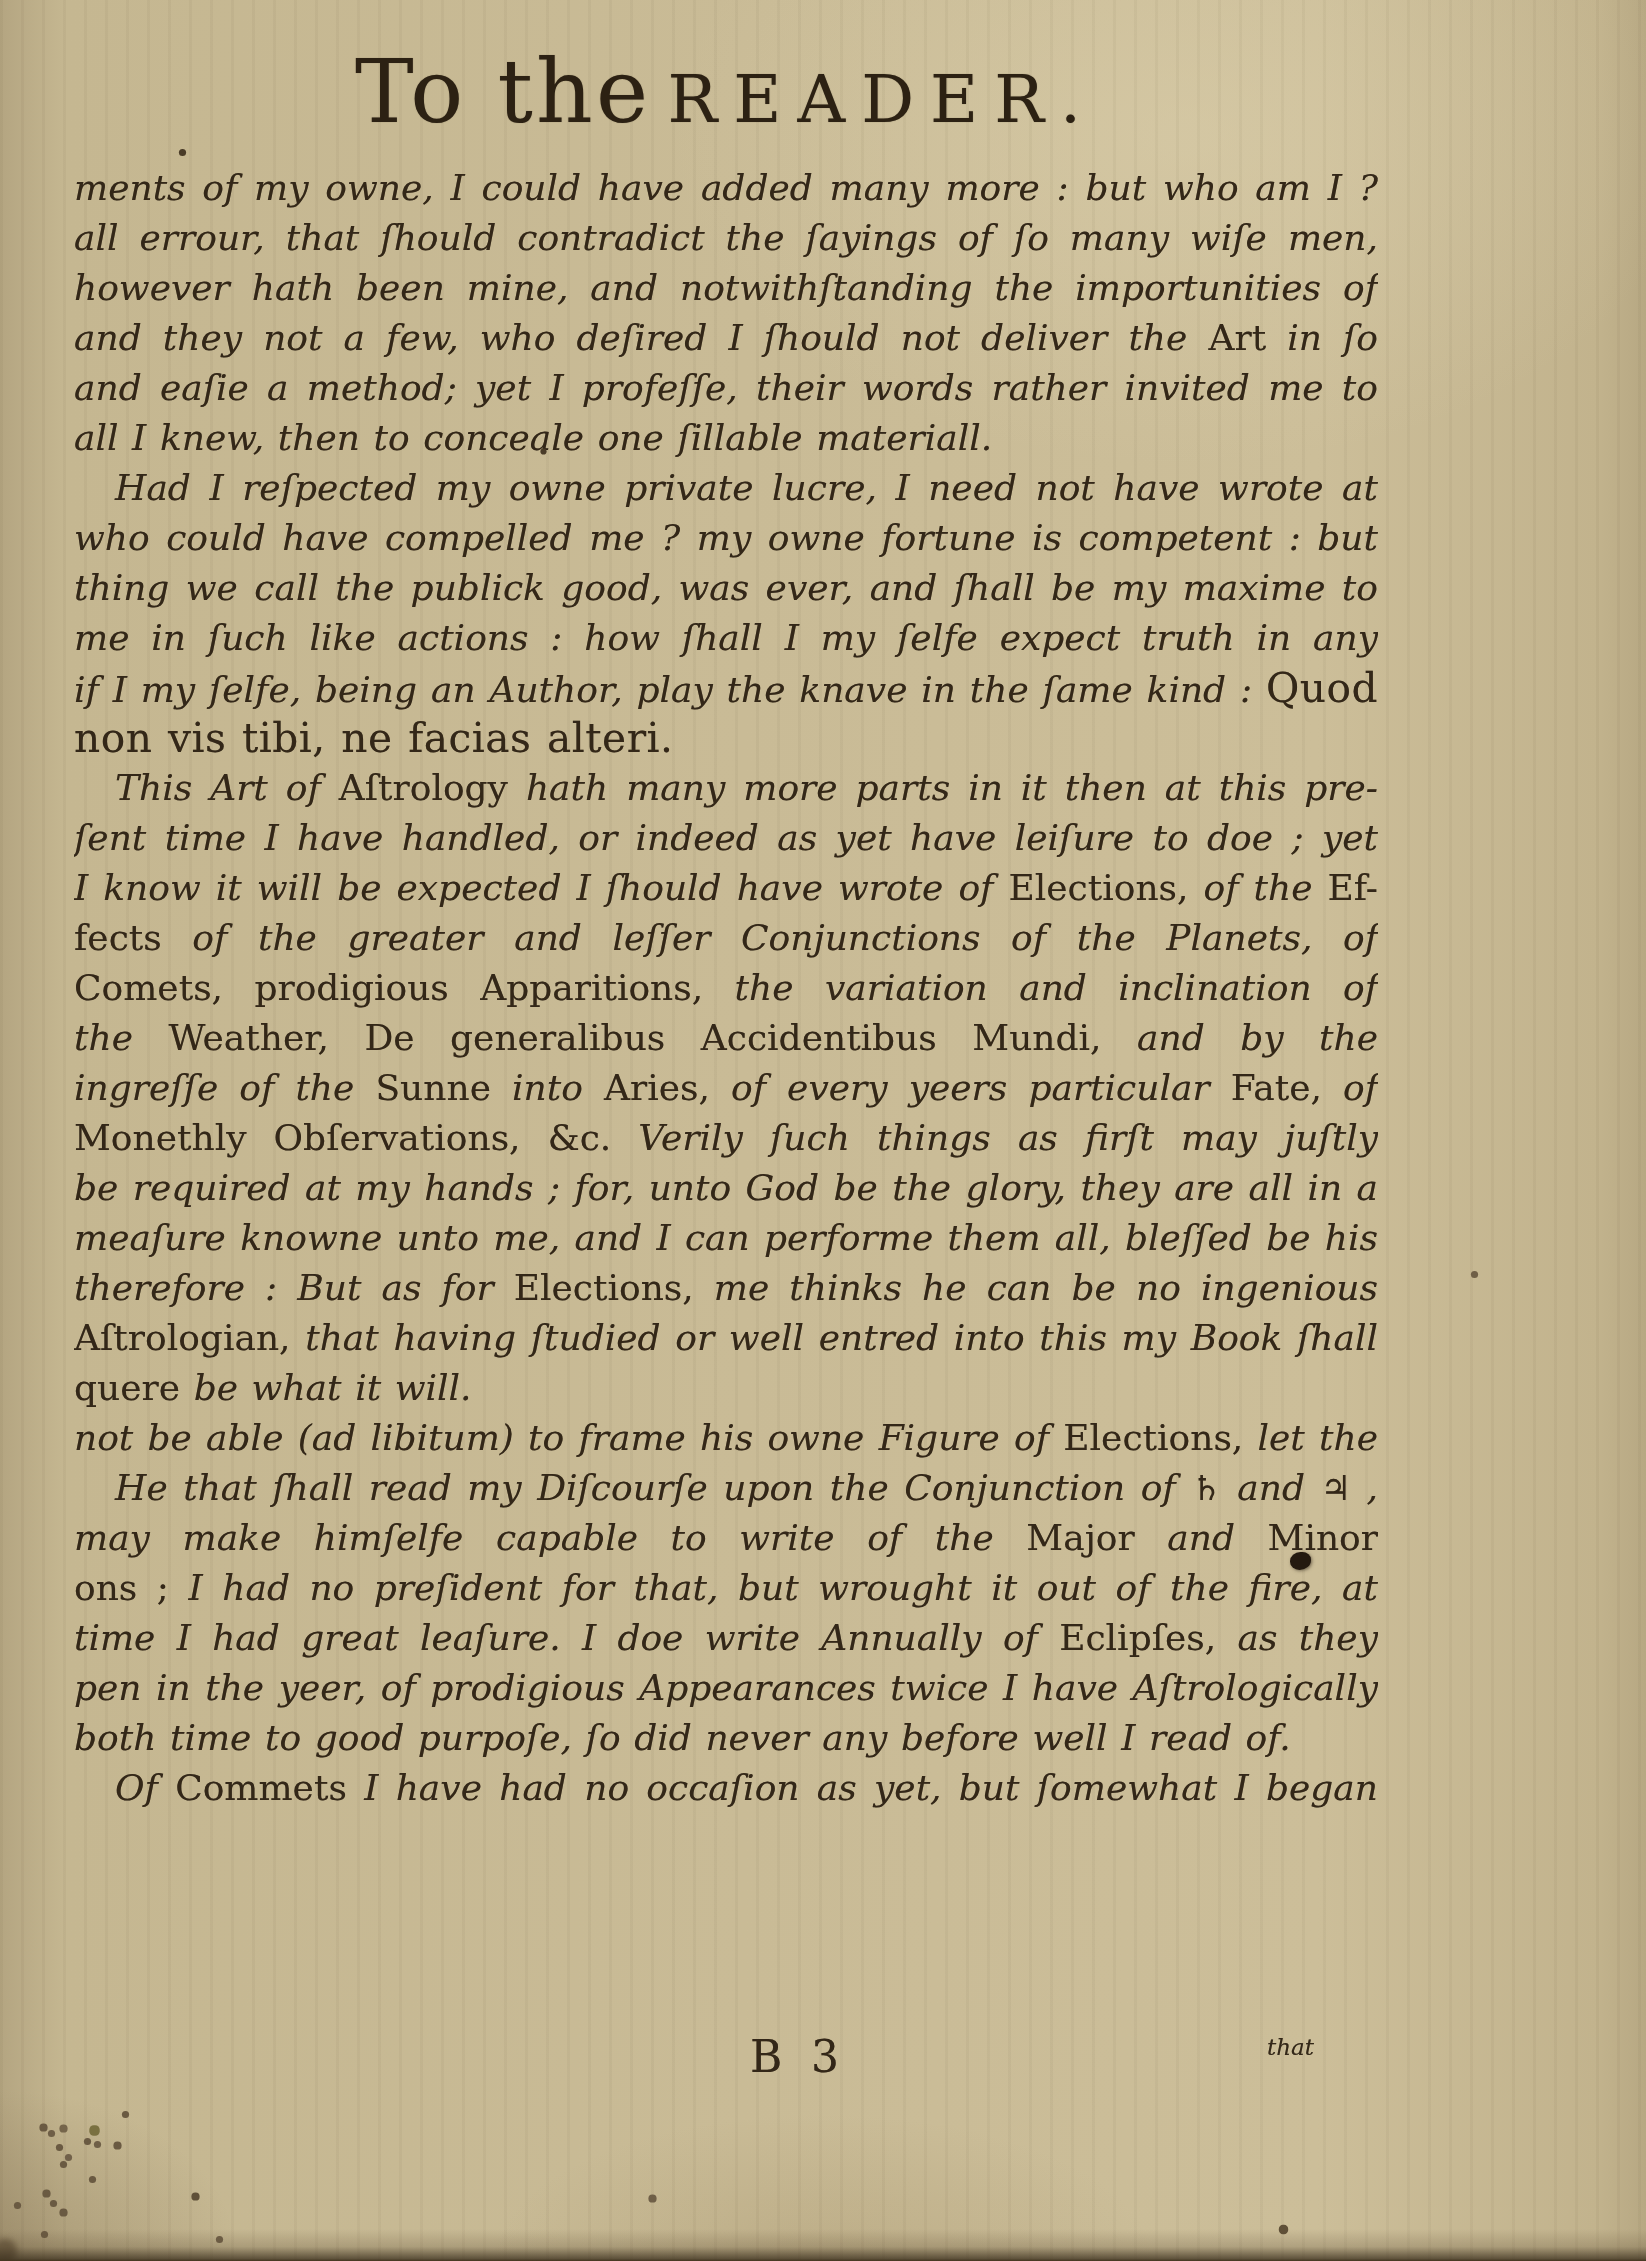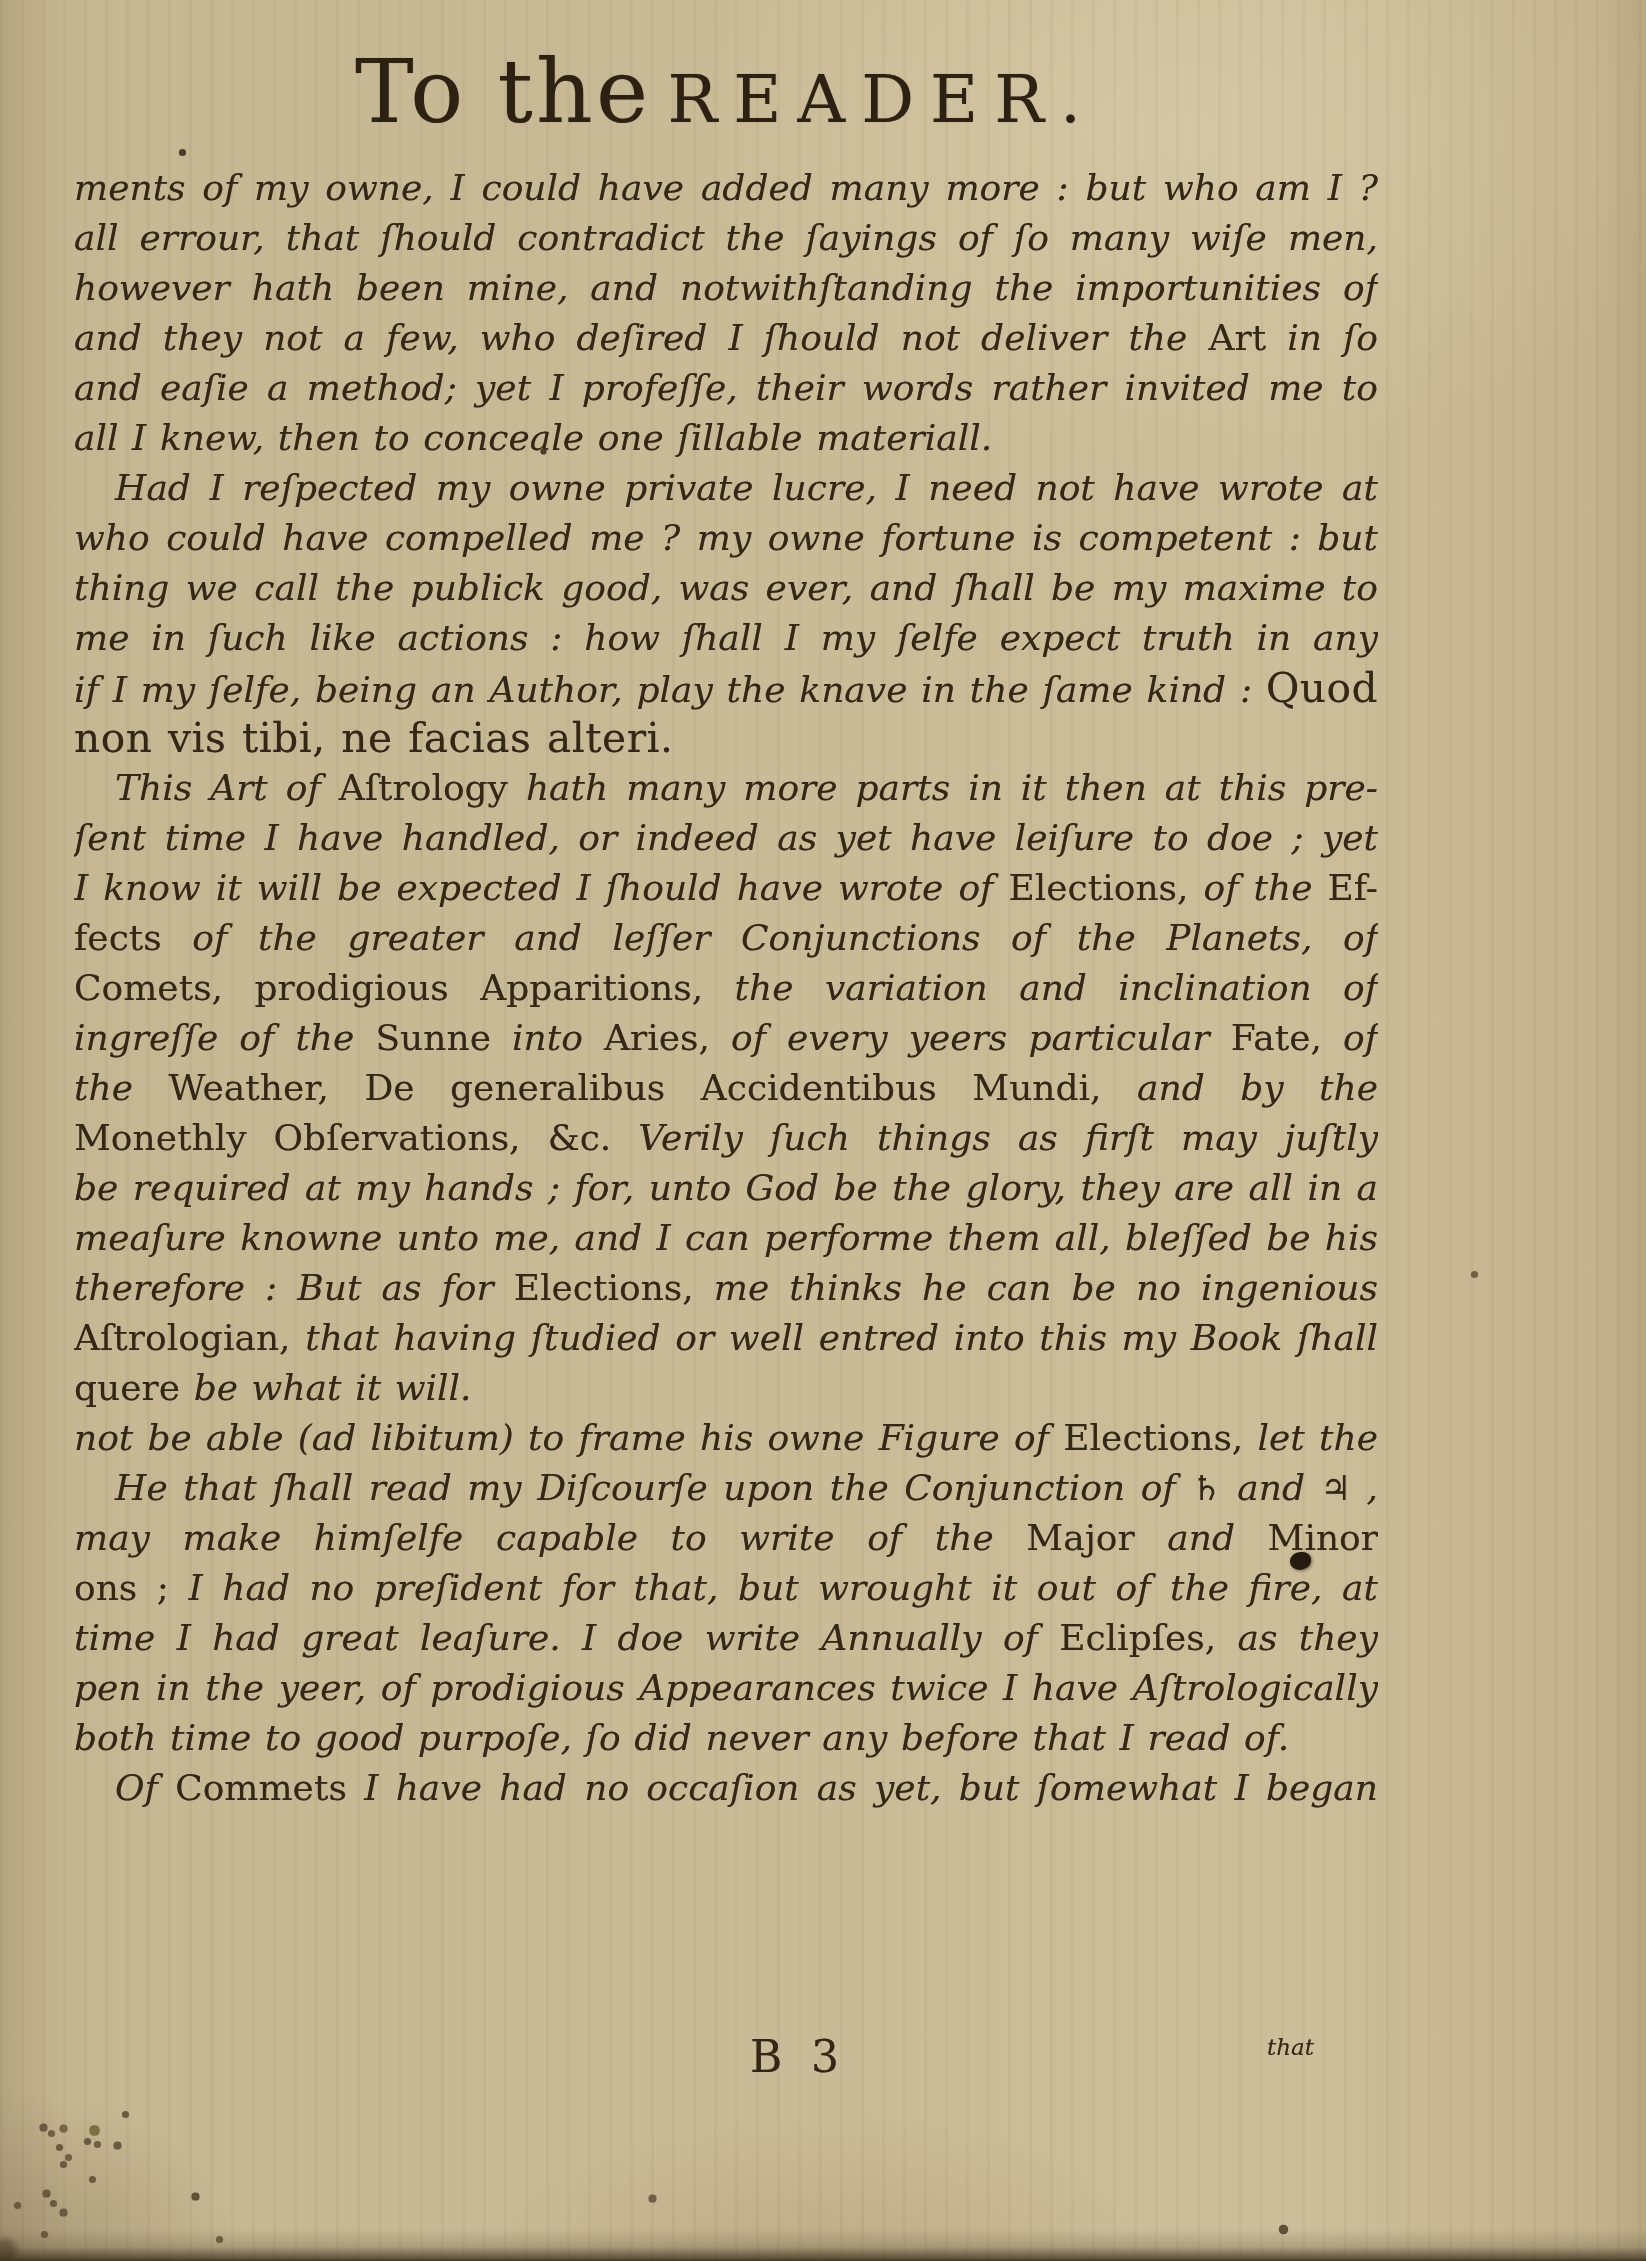--- a/index.html
+++ b/index.html
@@ -123,37 +123,37 @@
         <div class="line"><span class="i">me in ſuch like actions : how ſhall I my ſelfe expect truth in any Author,</span></div>
         <div class="line"><span class="i">if I my ſelfe, being an Author, play the knave in the ſame kind : </span><span class="rl">Quod</span></div>
         <div class="line last"><span class="rl">non vis tibi, ne facias alteri.</span></div>
       </div>
       <div class="para">
         <div class="line first"><span class="i">This Art of </span><span class="r">Aſtrology</span><span class="i"> hath many more parts in it then at this pre-</span></div>
         <div class="line"><span class="i">ſent time I have handled, or indeed as yet have leiſure to doe ; yet</span></div>
         <div class="line"><span class="i">I know it will be expected I ſhould have wrote of </span><span class="r">Elections,</span><span class="i"> of the </span><span class="r">Ef-</span></div>
         <div class="line"><span class="r">fects</span><span class="i"> of the greater and leſſer Conjunctions of the Planets, of </span><span class="r">Eclipſes,</span></div>
         <div class="line"><span class="r">Comets, prodigious Apparitions,</span><span class="i"> the variation and inclination of</span></div>
+        <div class="line"><span class="i">the </span><span class="r">Weather, De generalibus Accidentibus Mundi,</span><span class="i"> and by the</span></div>
         <div class="line"><span class="i">ingreſſe of the </span><span class="r">Sunne</span><span class="i"> into </span><span class="r">Aries,</span><span class="i"> of every yeers particular </span><span class="r">Fate,</span><span class="i"> of</span></div>
-        <div class="line"><span class="i">the </span><span class="r">Weather, De generalibus Accidentibus Mundi,</span><span class="i"> and by the</span></div>
         <div class="line"><span class="r">Monethly Obſervations, &amp;c.</span><span class="i"> Verily ſuch things as firſt may juſtly</span></div>
         <div class="line"><span class="i">be required at my hands ; for, unto God be the glory, they are all in a large</span></div>
         <div class="line"><span class="i">meaſure knowne unto me, and I can performe them all, bleſſed be his name</span></div>
         <div class="line"><span class="i">therefore : But as for </span><span class="r">Elections,</span><span class="i"> me thinks he can be no ingenious</span></div>
         <div class="line"><span class="r">Aſtrologian,</span><span class="i"> that having ſtudied or well entred into this my Book ſhall</span></div>
         <div class="line last"><span class="r">quere</span><span class="i"> be what it will.</span></div>
         <div class="line"><span class="i">not be able (ad libitum) to frame his owne Figure of </span><span class="r">Elections,</span><span class="i"> let the</span></div>
       </div>
       <div class="para">
         <div class="line first"><span class="i">He that ſhall read my Diſcourſe upon the Conjunction of </span><span class="sym">♄</span><span class="i"> and </span><span class="sym">♃</span><span class="i"> ,</span></div>
         <div class="line"><span class="i">may make himſelfe capable to write of the </span><span class="r">Major</span><span class="i"> and </span><span class="r">Minor Conjuncti-</span></div>
         <div class="line"><span class="r">ons ;</span><span class="i"> I had no preſident for that, but wrought it out of the fire, at what</span></div>
         <div class="line"><span class="i">time I had great leaſure. I doe write Annually of </span><span class="r">Eclipſes,</span><span class="i"> as they hap-</span></div>
         <div class="line"><span class="i">pen in the yeer, of prodigious Appearances twice I have Aſtrologically wrote,</span></div>
-        <div class="line last"><span class="i">both time to good purpoſe, ſo did never any before that I read of.</span></div>
+        <div class="line last"><span class="i">both time to good purpoſe, ſo did never any before well I read of.</span></div>
       </div>
       <div class="para">
         <div class="line last first"><span class="i">Of </span><span class="r">Commets</span><span class="i"> I have had no occaſion as yet, but ſomewhat I began in</span></div>
       </div>
     </div>
 
   <div class="signature-row">
     <span class="signature-mark">B 3</span>
     <span class="catchword">that</span>
   </div>

